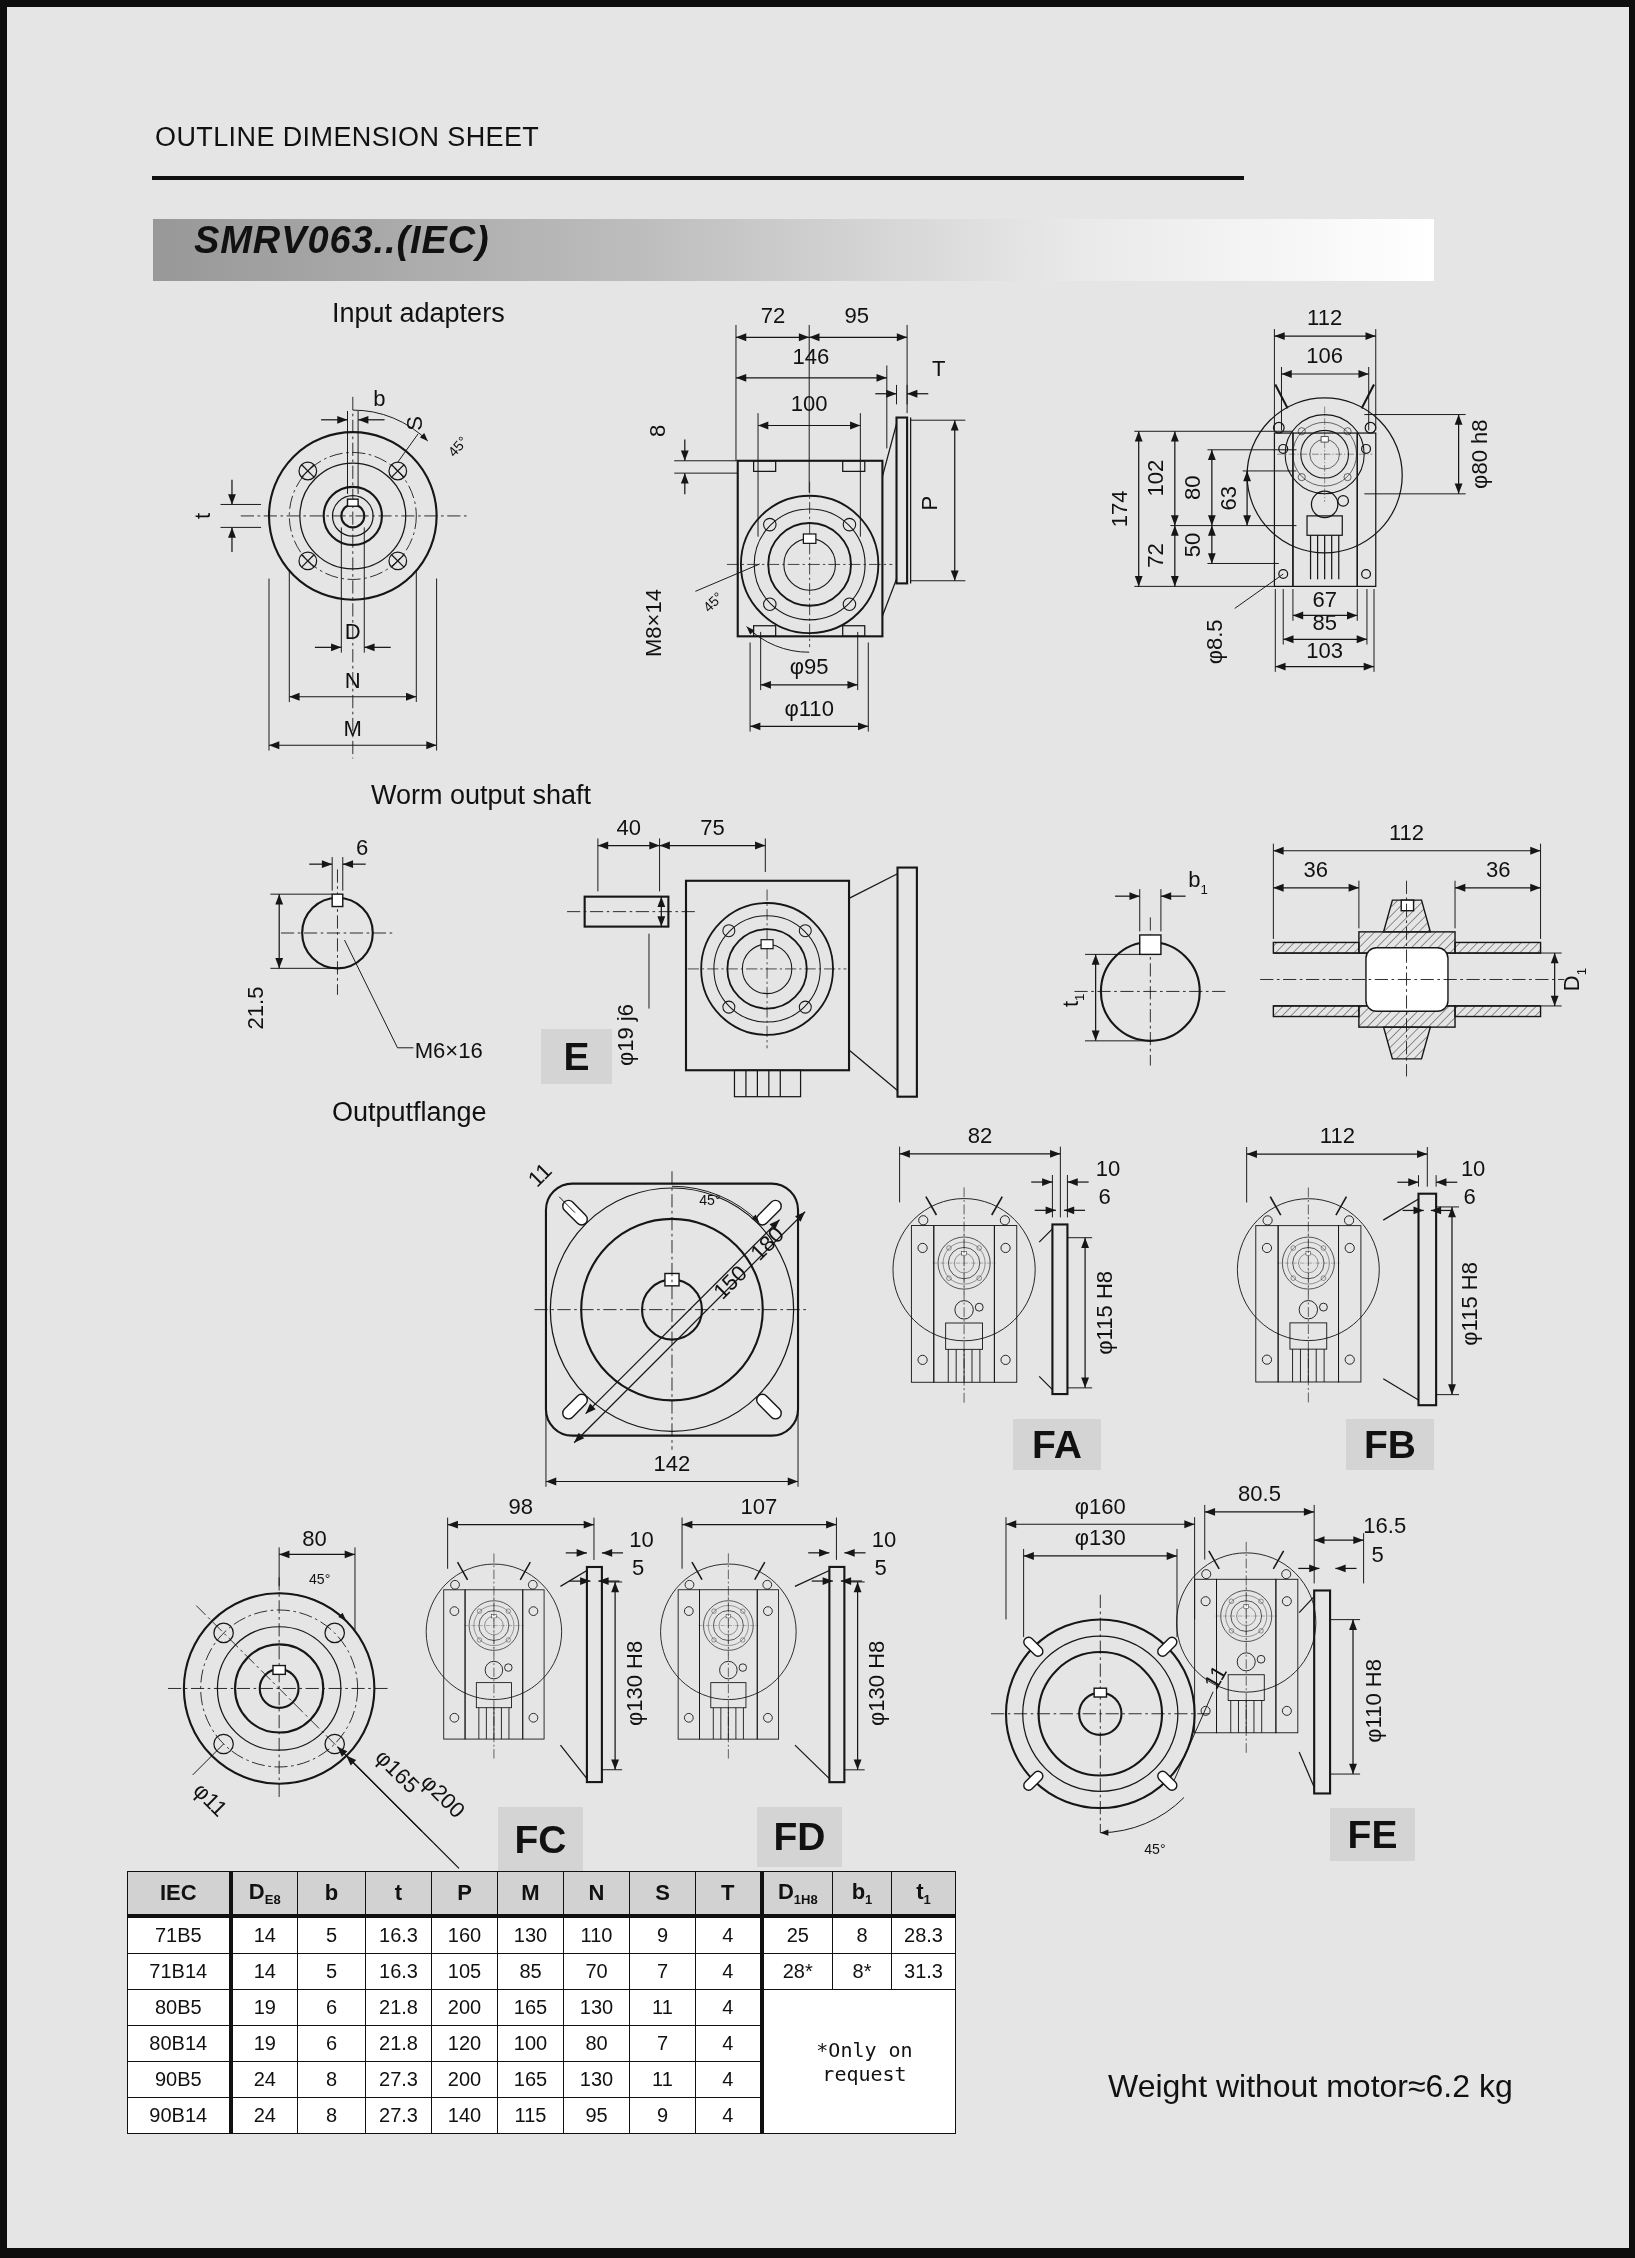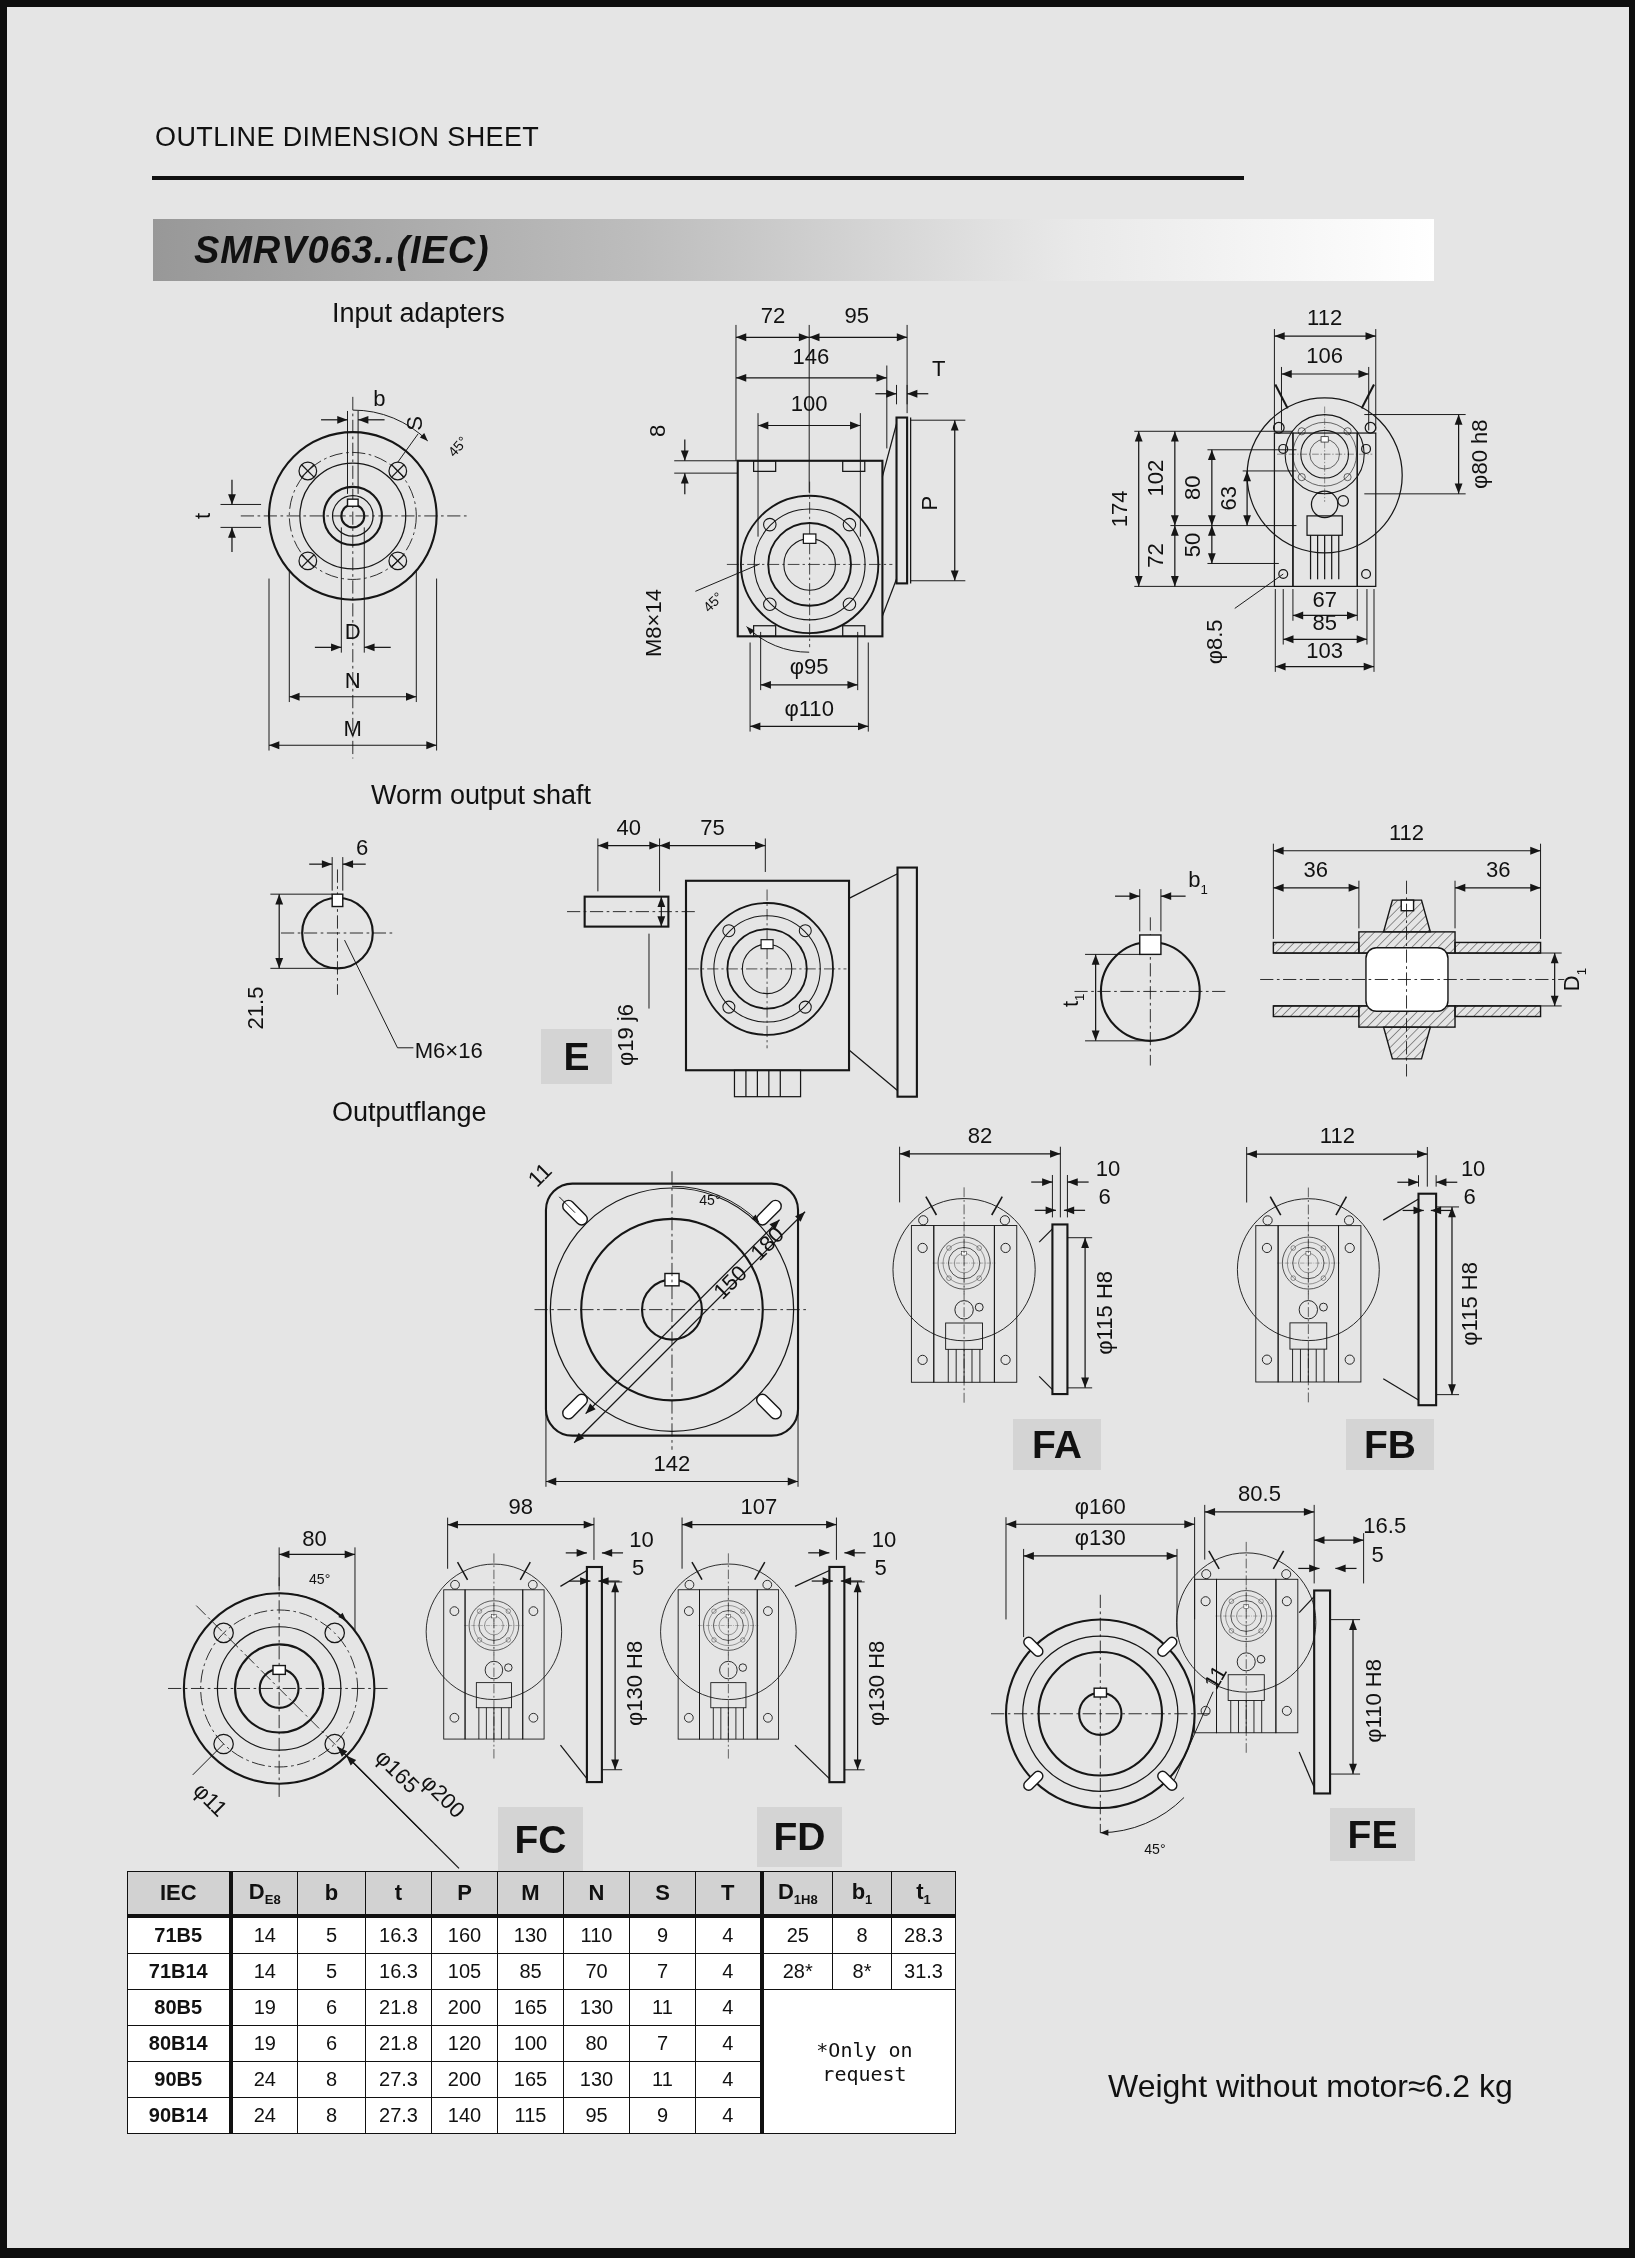--- a/index.html
+++ b/index.html
@@ -3,21 +3,21 @@
 <meta charset="utf-8">
 <style>
   html,body{margin:0;padding:0;background:#333}
   .page{position:relative;width:1636px;height:2258px;margin:0 auto;background:#e5e5e5;
         font-family:"Liberation Sans",sans-serif;color:#111;overflow:hidden;
         box-sizing:border-box;border:7px solid #0e0e0e;border-bottom:10.6px solid #0e0e0e}
   .hdr{position:absolute;left:148px;top:115px;font-size:27px;letter-spacing:0.4px}
   .rule{position:absolute;left:145px;top:169px;width:1092px;height:4.4px;background:#111}
   .banner{position:absolute;left:146px;top:212px;width:1281px;height:62px;
           background:linear-gradient(90deg,#989898,#bdbdbd 38%,#e9e9e9 72%,#fff 100%);
-          display:flex;align-items:center}
+          display:flex;}
   .banner span{font-size:38px;font-weight:bold;font-style:italic;padding-left:41px;letter-spacing:0.9px}
   .sec{position:absolute;font-size:27px}
   .vlabel{position:absolute;background:#d4d4d4;display:flex;align-items:center;justify-content:center;
           font-weight:bold;font-size:39px}
   .note-weight{position:absolute;left:1101px;top:2061px;font-size:32px}
   svg.draw{position:absolute;overflow:visible}
   svg text{font-family:"Liberation Sans",sans-serif;font-size:25px;fill:#111;text-anchor:middle}
   text.sm{font-size:16px}
   .tsub{font-size:15px}
   .ol{fill:none;stroke:#161616;stroke-width:2.4}
@@ -26,21 +26,21 @@
   .ext{stroke:#161616;stroke-width:1.1;fill:none}
   .cl{stroke:#161616;stroke-width:1;stroke-dasharray:15 4 3 4;fill:none}
   .wf{fill:#fff;stroke:#161616;stroke-width:1.6}
   .hf{fill:url(#hat);stroke:#161616;stroke-width:1.6}
   .dimtbl{position:absolute;left:120px;top:1864px;border-collapse:collapse;background:#fff}
   .dimtbl th,.dimtbl td{border:1.8px solid #111;text-align:center;font-size:20px;padding:0 3.5px}
   .dimtbl th{background:#d2d2d2;font-size:22px;height:42px}
   .dimtbl td{height:35px}
   .dimtbl thead th{border-bottom-width:4.4px}
   .sepR{border-right-width:4.4px !important}
-  td.lbl{font-weight:bold}
+  td.lbl{font-weight:normal}
   sub{font-size:13px}
   .note-cell{font-family:"DejaVu Sans Mono",monospace;font-size:17px;text-align:center;
              vertical-align:middle;padding-left:14px !important}
 </style>
 </head>
 <body>
 
 <div class="page">
 
   <svg width="0" height="0" style="position:absolute" aria-hidden="true">

